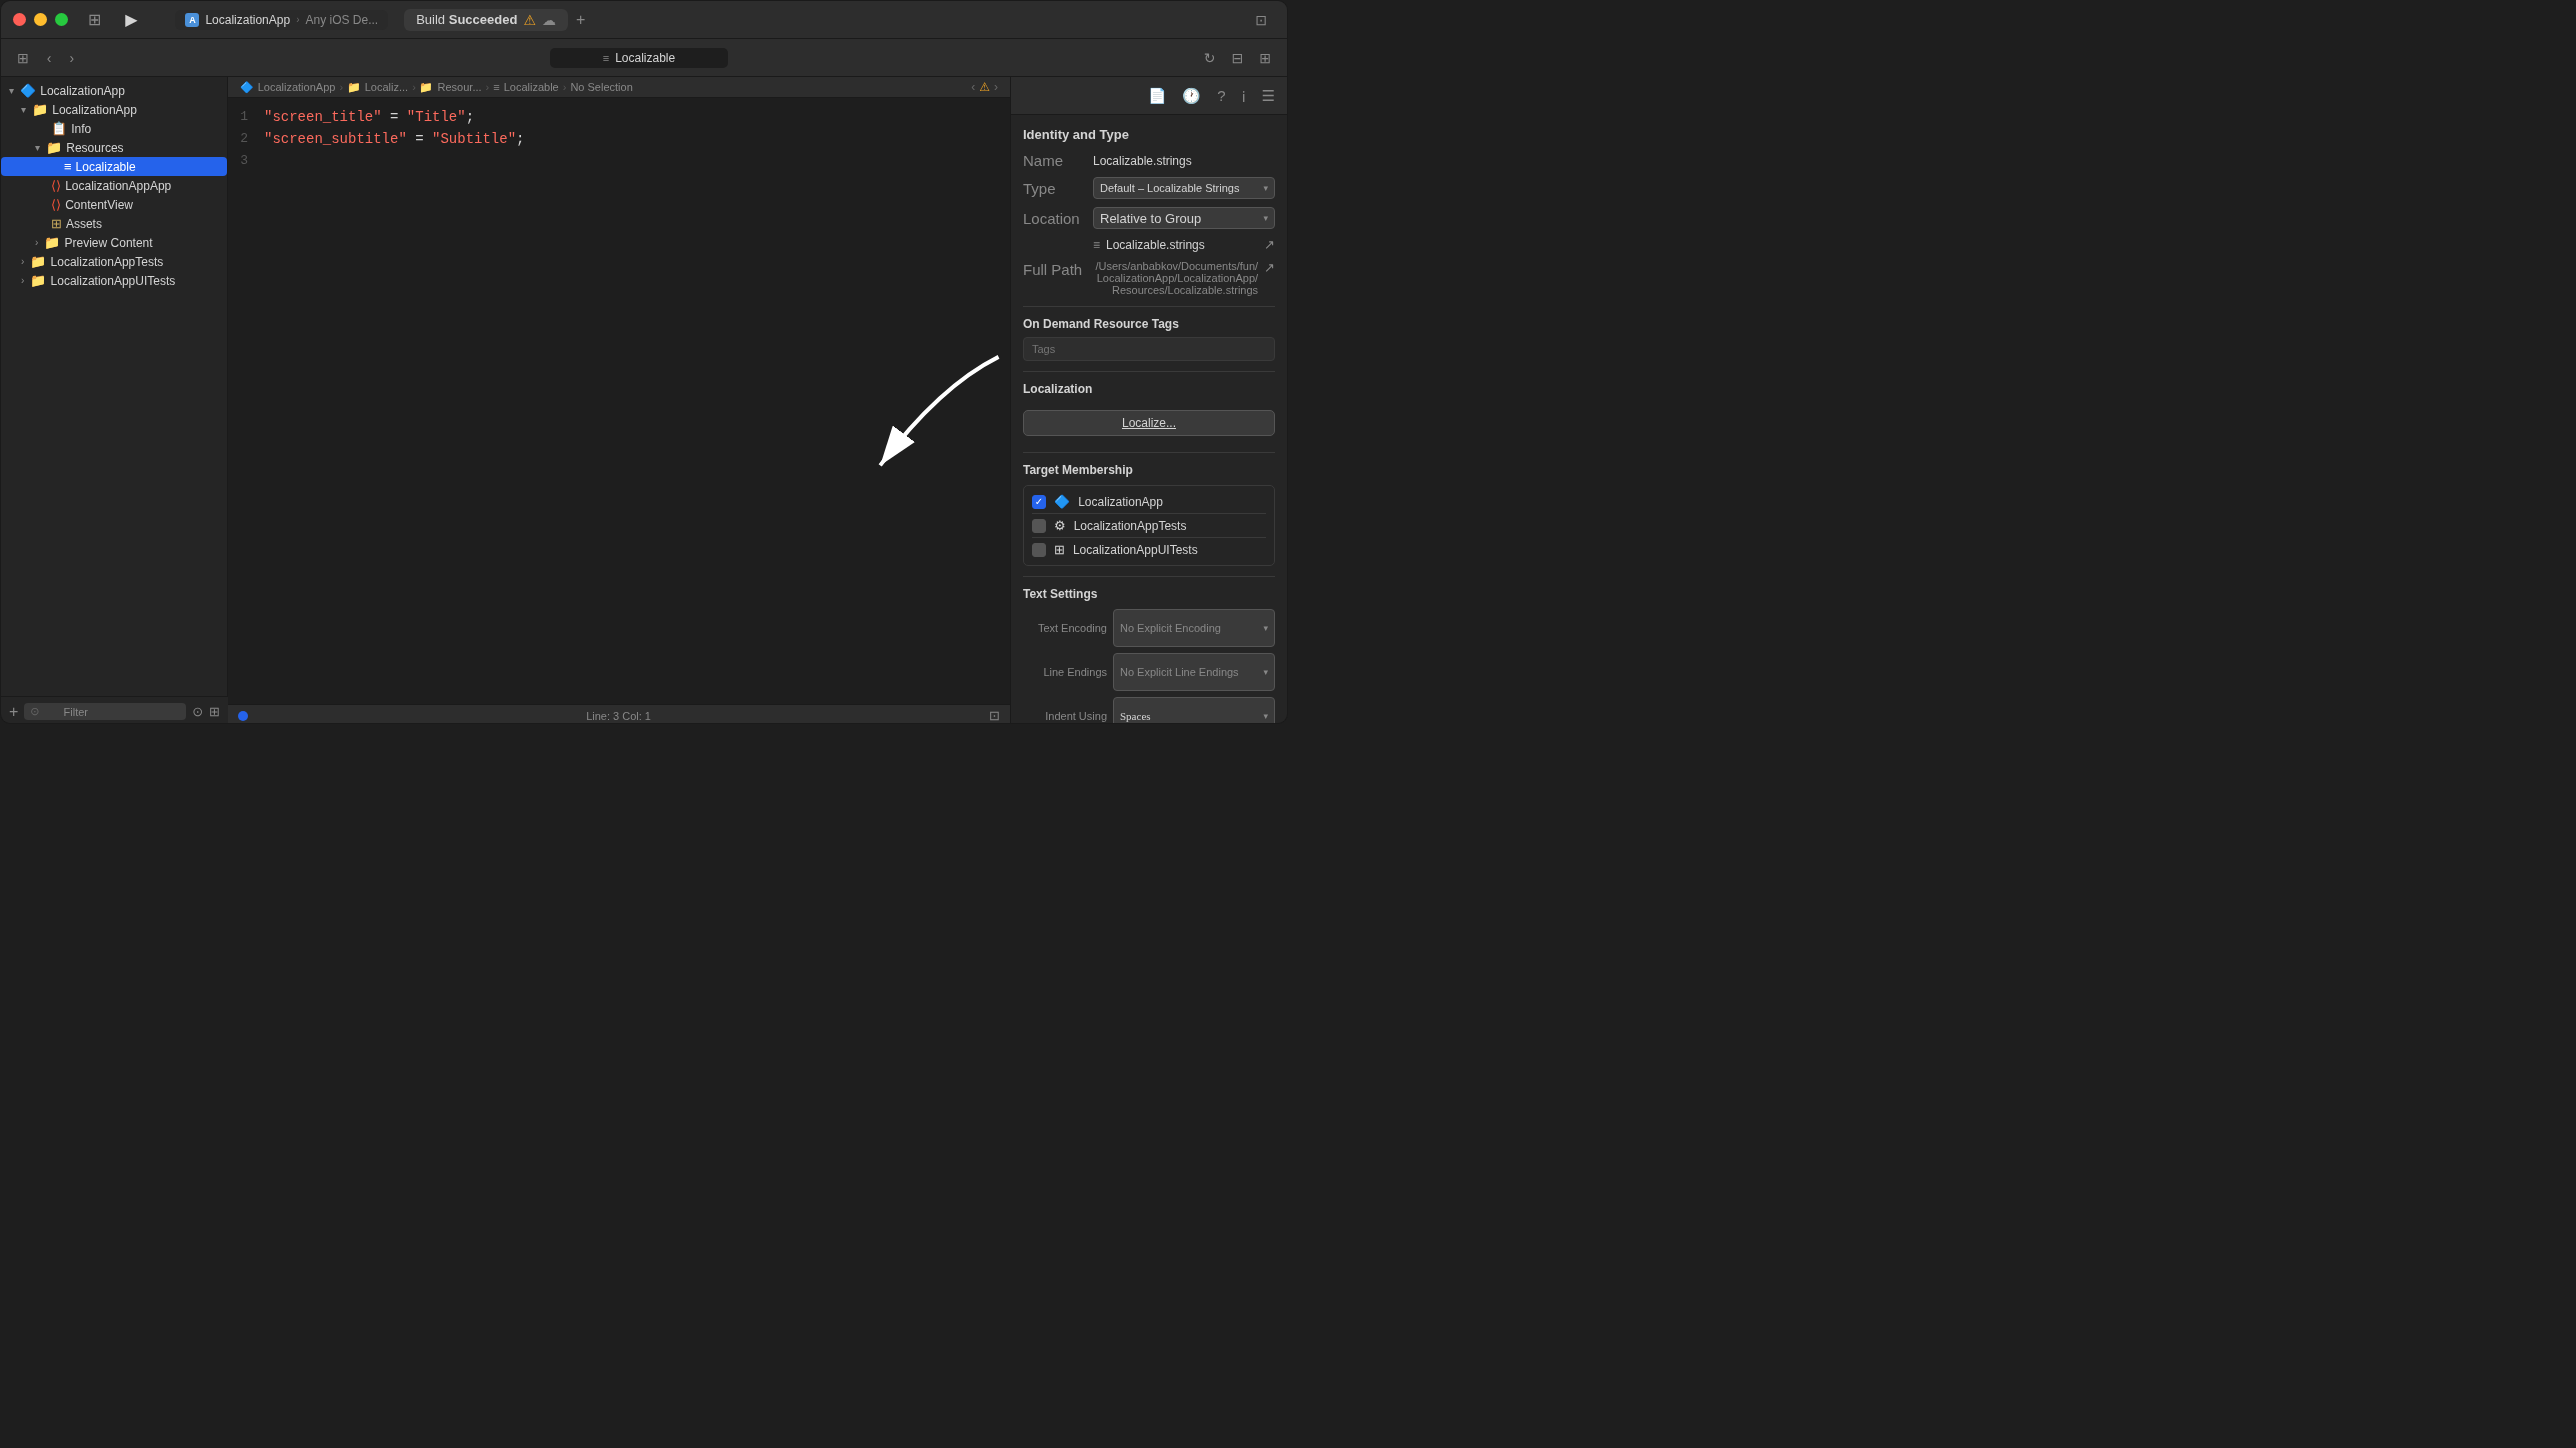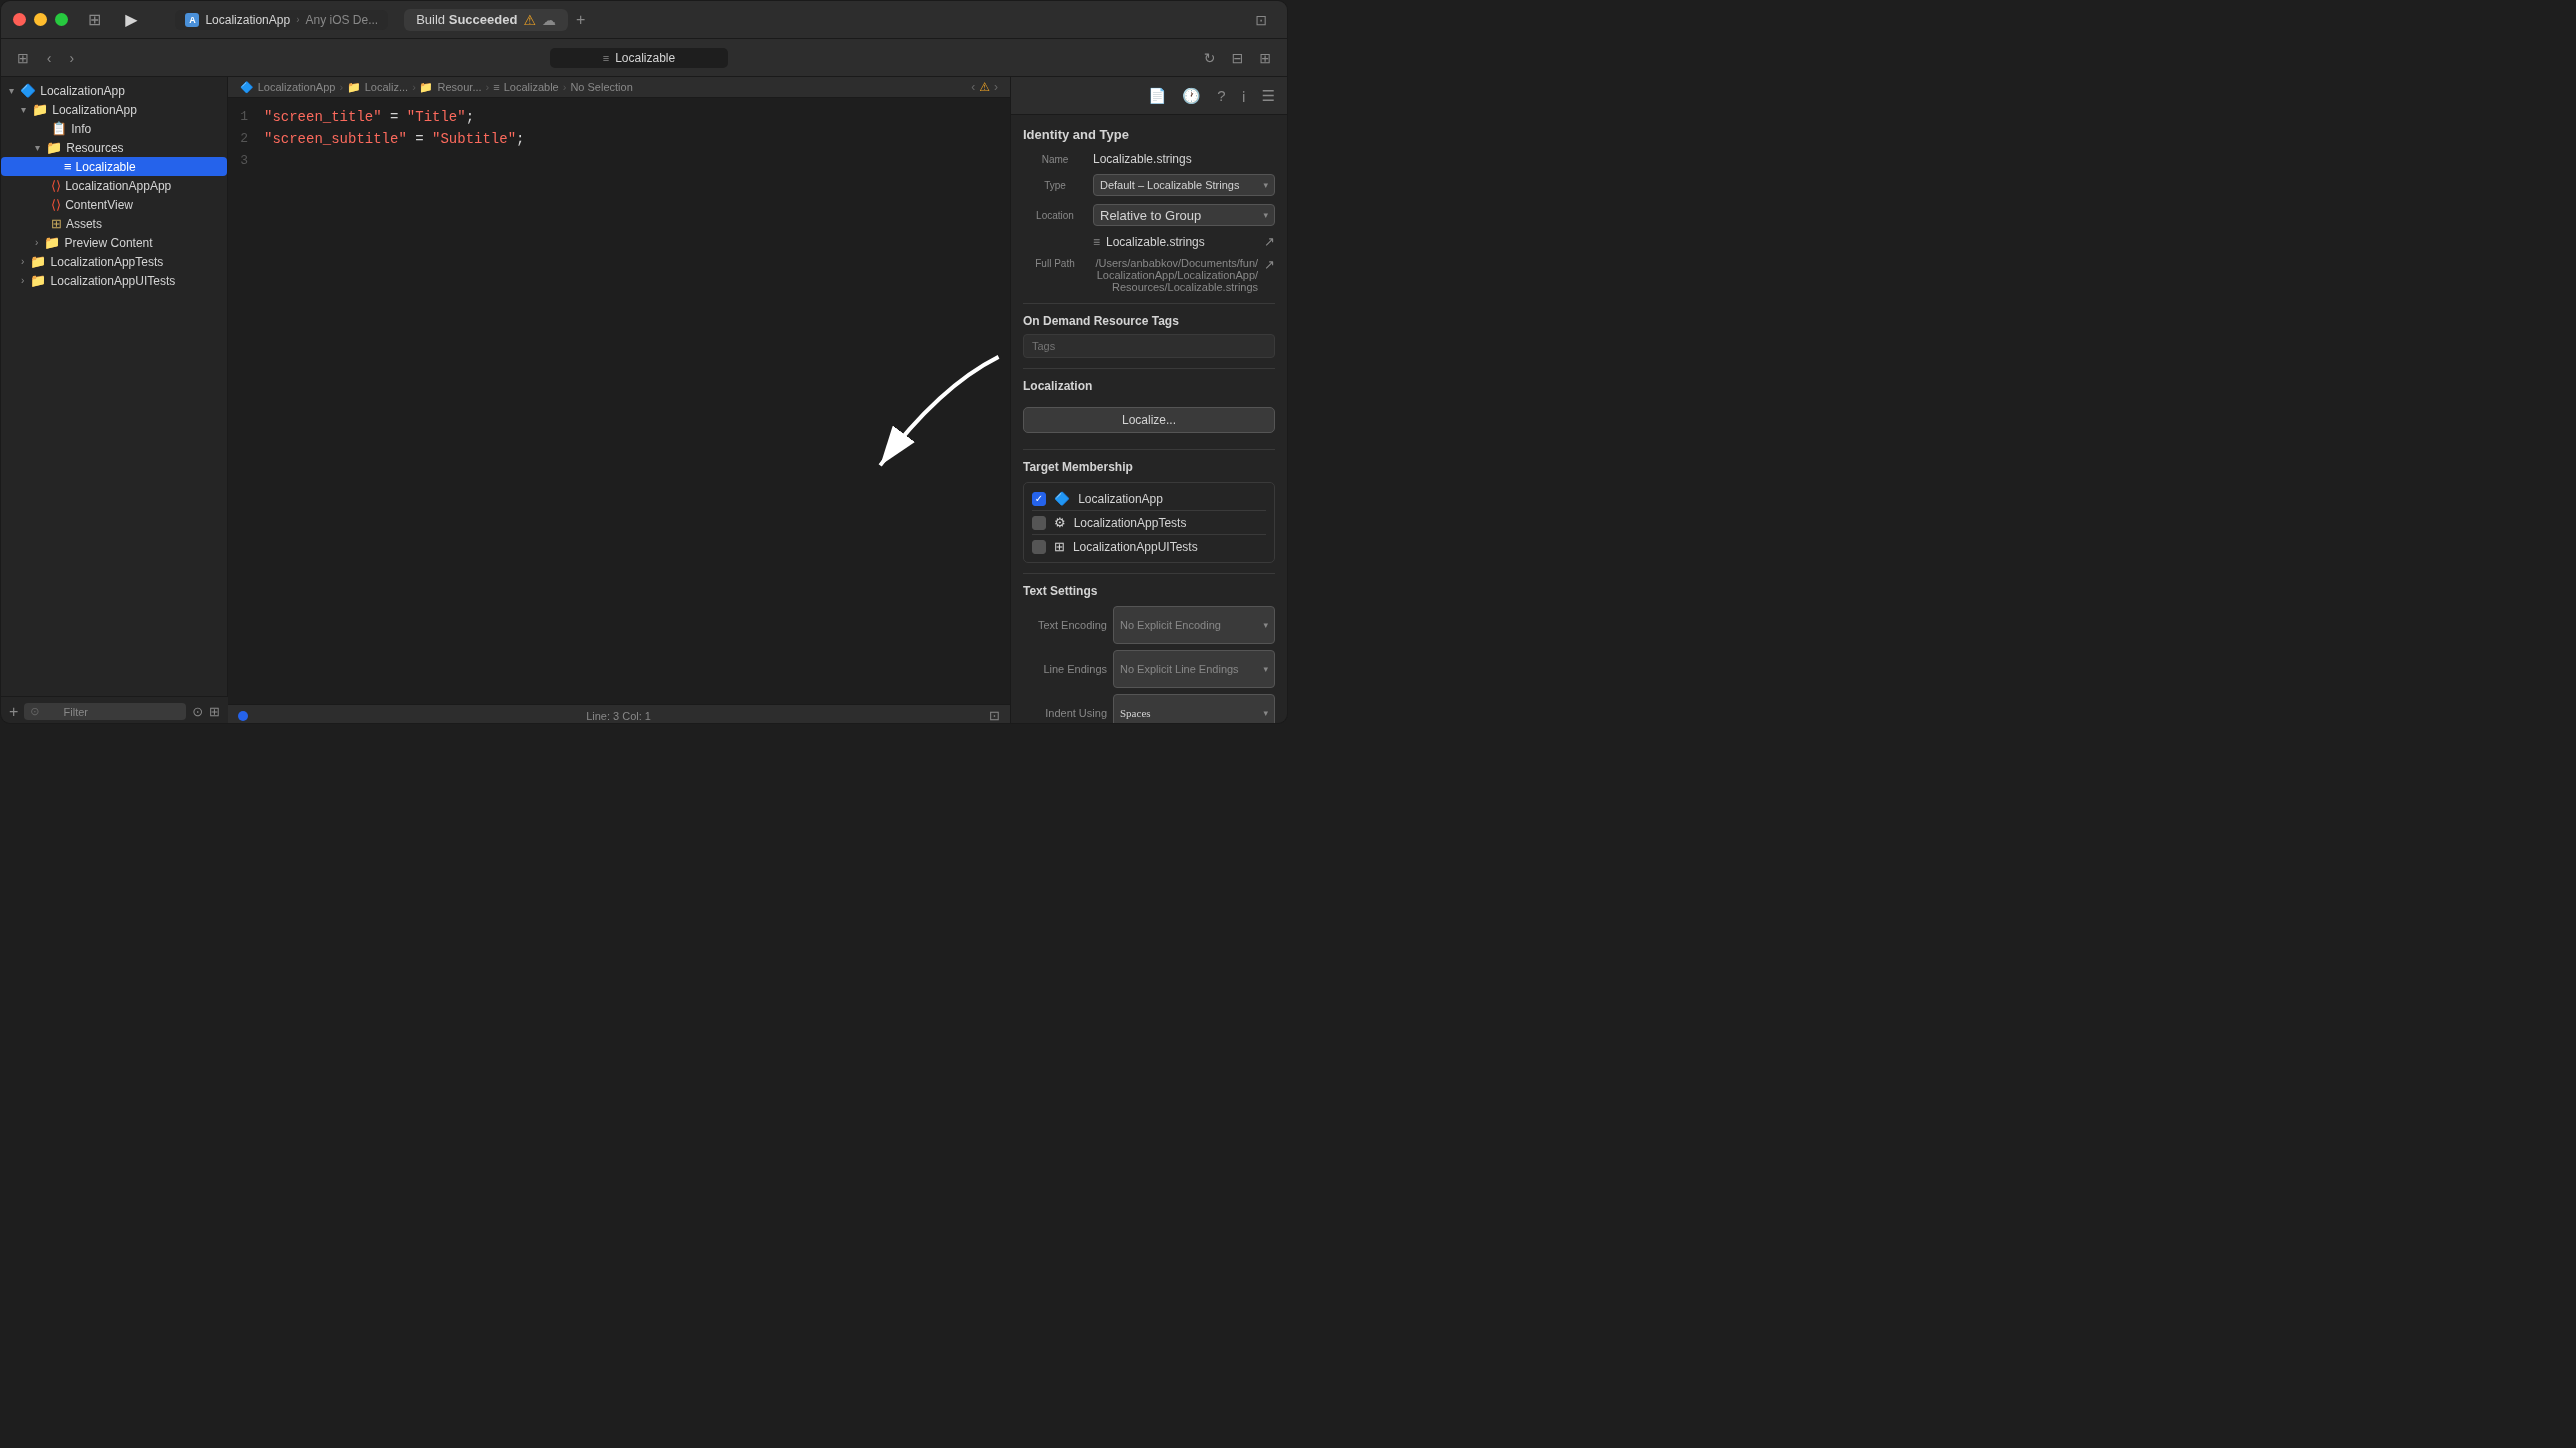--- a/index.html
+++ b/index.html
@@ -260,22 +260,22 @@
 
     .inspector-row {
       display: flex;
       align-items: center;
       margin-bottom: 8px;
       gap: 6px;
     }
 
     .inspector-label {
       width: 64px;
-      text-align: center;
-      font-size: 10px;
+      text-align: left;
+      font-size: 15px;
       color: #888;
       flex-shrink: 0;
     }
 
     .inspector-value {
       font-size: 12px;
       color: #d4d4d4;
       flex: 1;
     }
 
@@ -319,20 +319,21 @@
       width: 100%;
       background: #3a3a3a;
       border: 1px solid #555;
       border-radius: 5px;
       color: #d4d4d4;
       font-size: 12px;
       padding: 5px 12px;
       cursor: pointer;
       text-align: center;
       margin: 6px 0;
+      text-decoration: underline;
     }
 
     .target-item {
       display: flex;
       align-items: center;
       gap: 8px;
       padding: 4px 0;
       border-bottom: 1px solid #3a3a3a;
     }
     .target-item:last-child { border-bottom: none; }

